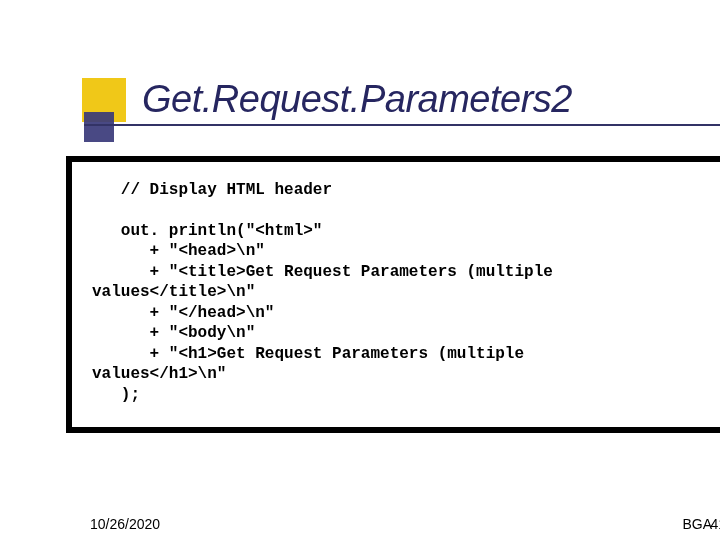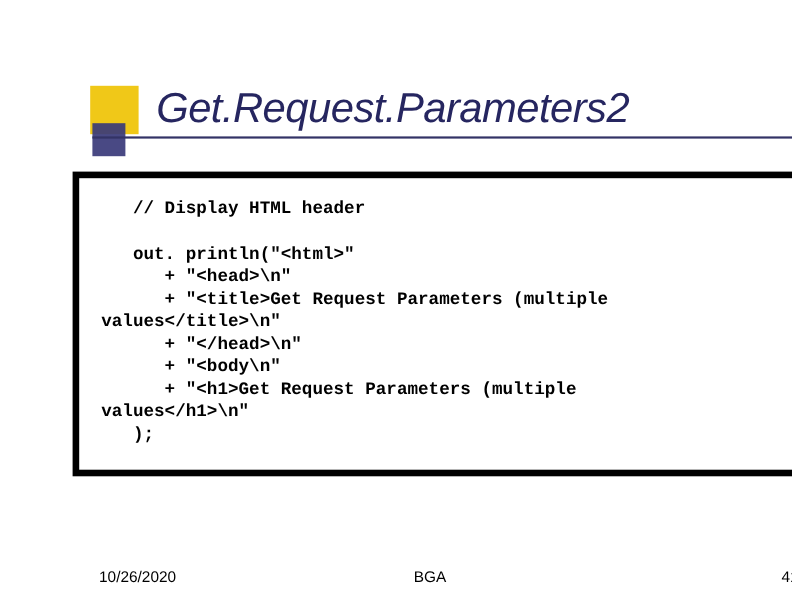--- a/index.html
+++ b/index.html
@@ -7,21 +7,21 @@
   .slide { position: relative; width: 720px; height: 540px; }
   .title-wrap { position: absolute; top: 18px; left: 22px; }
   .square-yellow { position: absolute; top: 0; left: 0; width: 44px; height: 44px; background: #f0c818; }
   .square-dark { position: absolute; top: 34px; left: 2px; width: 30px; height: 30px; background: #3a3a7a; opacity: 0.92; }
   .title-text { position: absolute; top: 0px; left: 60px; font-size: 38px; font-style: italic; color: #262660; font-family: Verdana, Arial, sans-serif; white-space: nowrap; letter-spacing: -0.5px; }
   .underline { position: absolute; top: 76px; left: 36px; width: 650px; height: 2px; background: #333366; }
   .code-box { position: absolute; top: 108px; left: 18px; width: 684px; border: 6px solid #000000; padding: 6px 16px 10px 8px; }
   .code-text { font-family: "Courier New", Courier, monospace; font-size: 16px; font-weight: bold; color: #000; white-space: pre; line-height: 1.28; }
   .footer { position: absolute; bottom: 20px; left: 0; width: 720px; font-size: 14px; color: #000; font-family: Arial, sans-serif; }
   .footer-date { position: absolute; left: 30px; bottom: 0; }
-  .footer-center { position: absolute; left: 0; width: 652px; text-align: center; bottom: 0; padding-left: 10px; }
+  .footer-center { position: absolute; left: 0; width: 652px; text-align: right; bottom: 0; padding-left: 10px; }
   .footer-page { position: absolute; right: 30px; bottom: 0; }
 </style>
 </head>
 <body>
 
 <div class="slide">
   <div class="title-wrap">
     <div class="square-yellow"></div>
     <div class="square-dark"></div>
     <div class="title-text">Get.Request.Parameters2</div>

